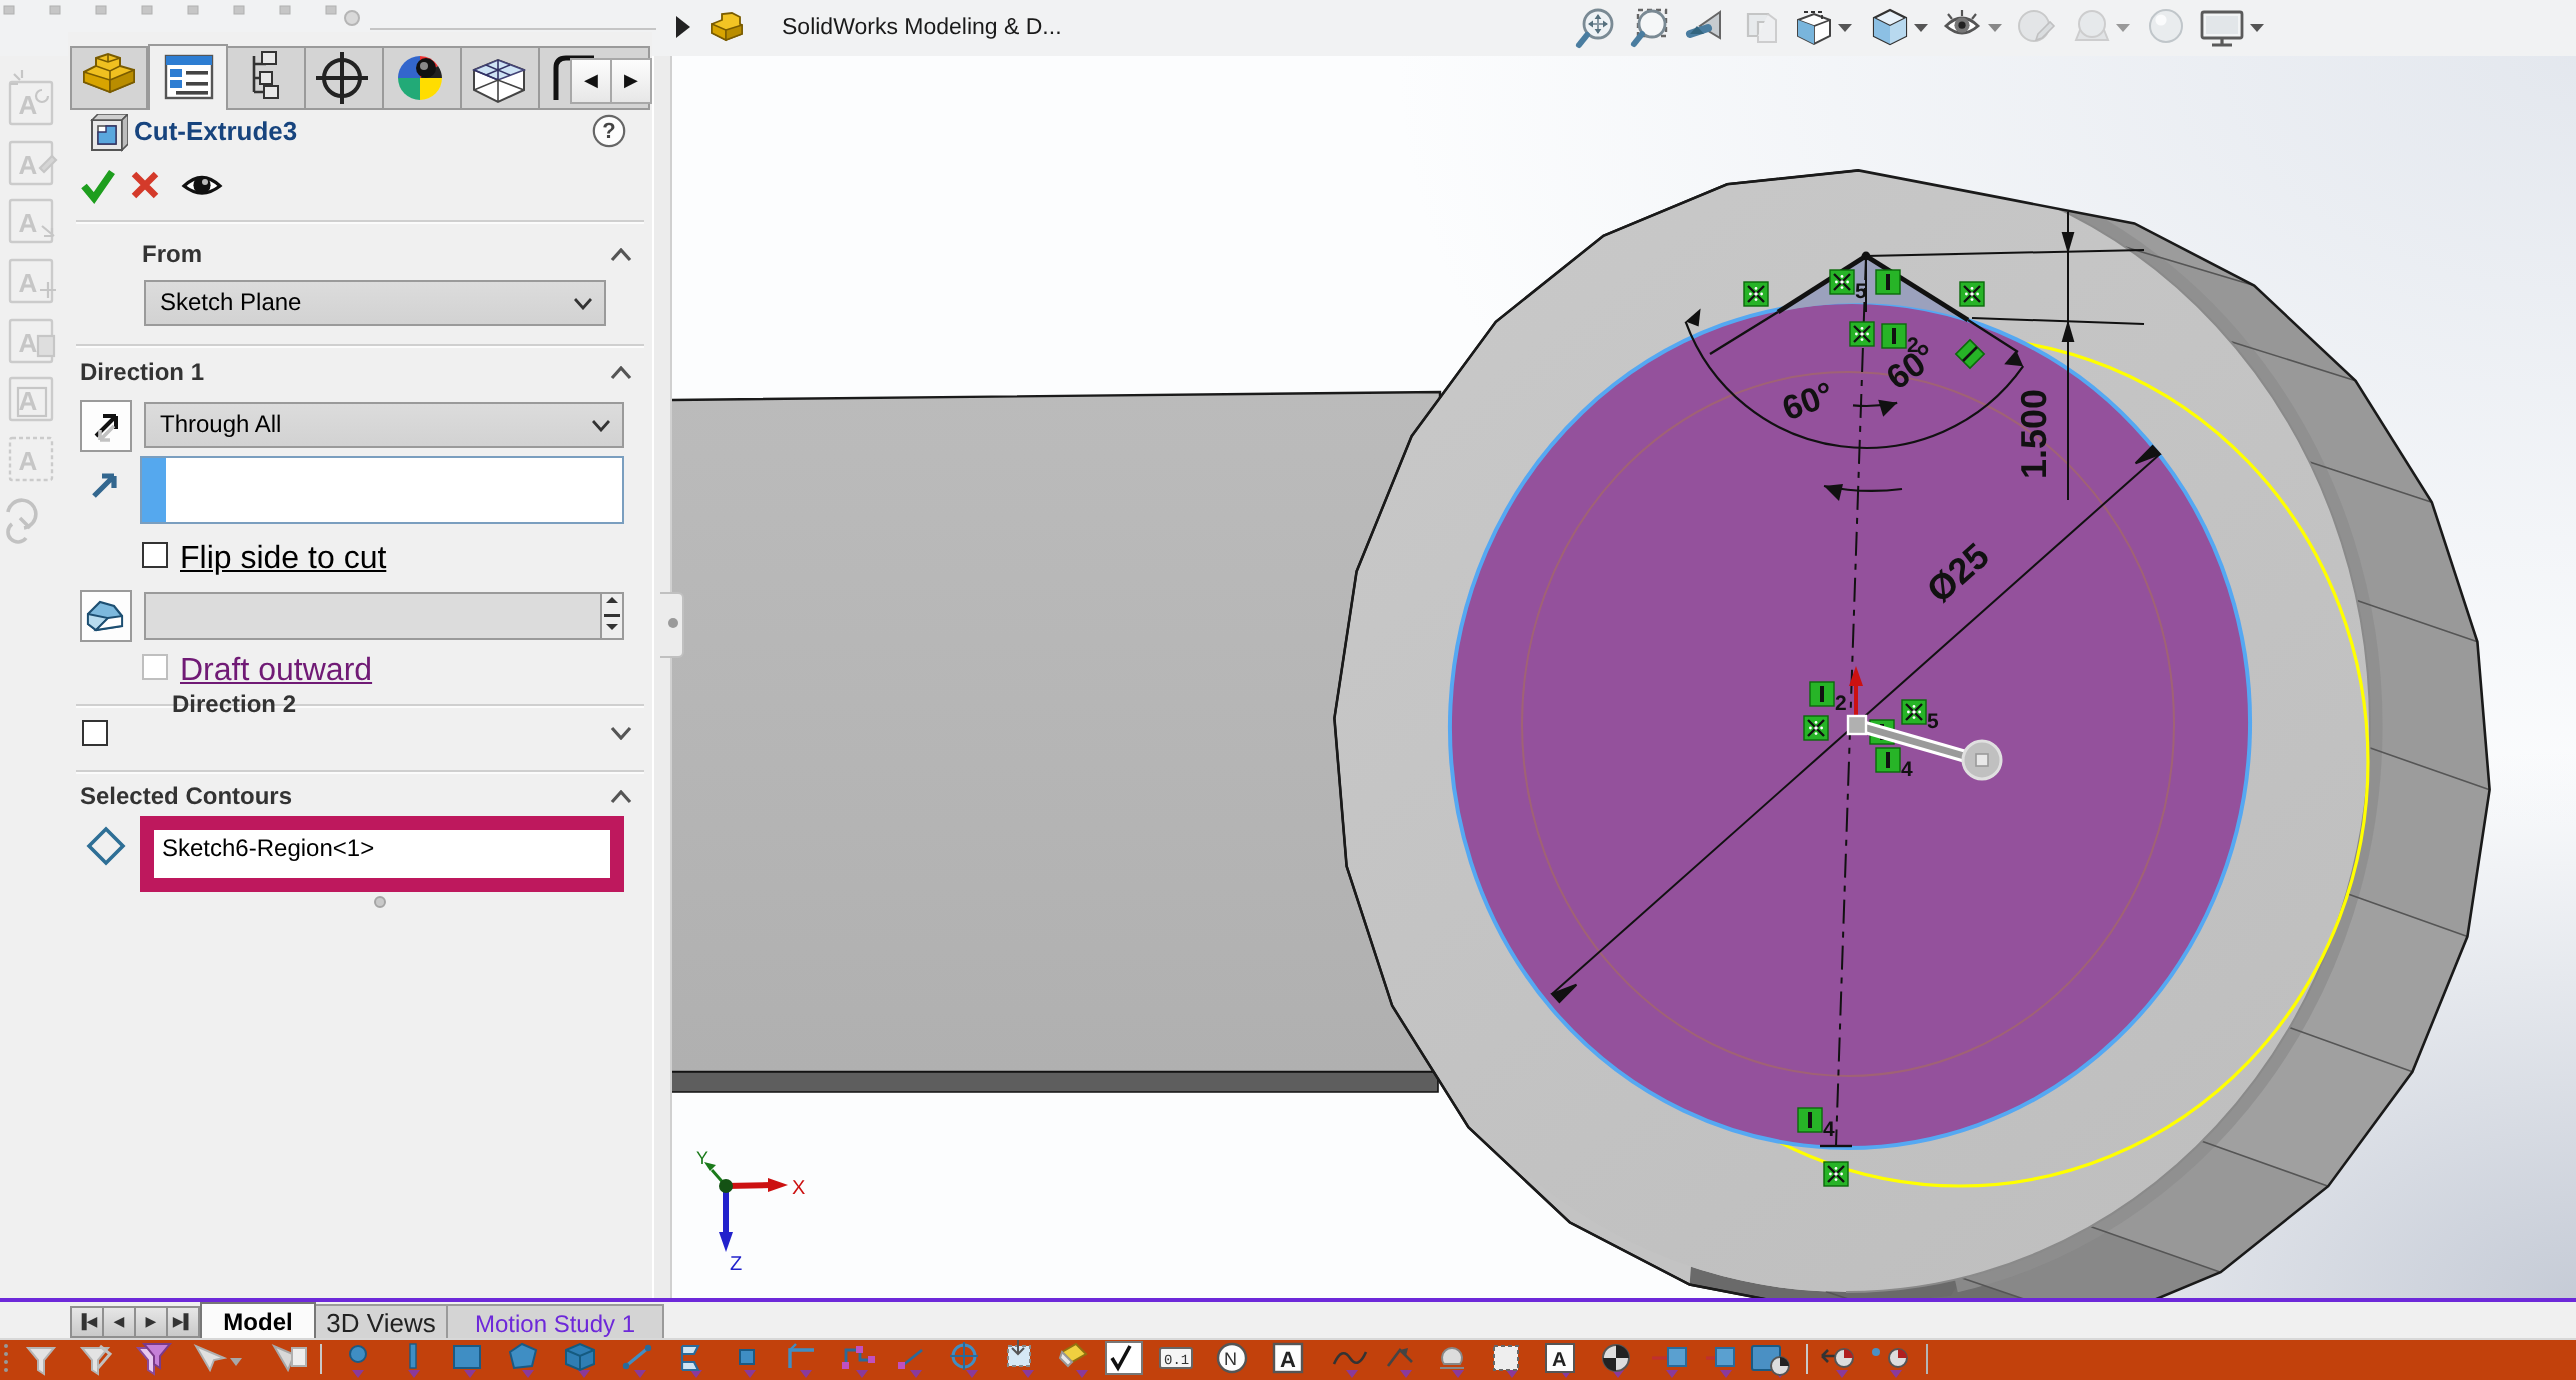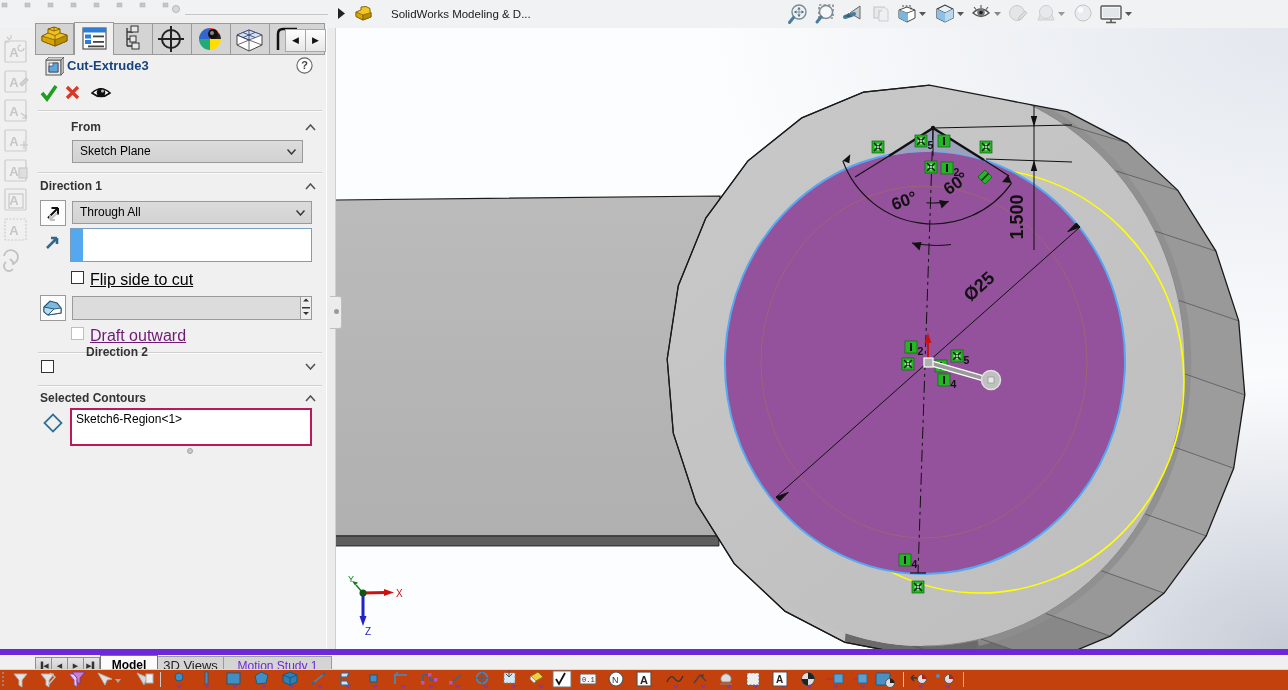--- a/index.html
+++ b/index.html
@@ -3,21 +3,21 @@
 <meta charset="utf-8">
 <style>
 html,body{margin:0;padding:0;width:1288px;height:690px;overflow:hidden;font-family:"Liberation Sans",sans-serif;background:#f0f0f0;}
 *{box-sizing:border-box;}
 .abs{position:absolute;}
 #topstrip{left:0;top:0;width:1288px;height:28px;background:#f1f2f3;}
 #leftstrip{left:0;top:28px;width:34px;height:621px;background:#f0f0f0;}
 #pmpanel{left:34px;top:16px;width:292px;height:633px;background:#f0f0f0;}
 #splitter{left:326px;top:28px;width:10px;height:621px;background:#ececec;border-left:1px solid #ffffff;border-right:1px solid #d0d0d0;}
 #viewport{left:336px;top:28px;width:952px;height:621px;}
-#tabbar{left:0;top:649px;width:1288px;height:20px;background:#f0f0f0;border-top:6px solid #6d28d9;}
+#tabbar{left:0;top:649px;width:1288px;height:20px;background:#f0f0f0;border-top:2px solid #6d28d9;}
 #botbar{left:0;top:669px;width:1288px;height:36px;background:#c2410c;border-top:1px solid #d8d8d8;}
 .sep{position:absolute;left:4px;width:284px;height:2px;border-top:1px solid #cfcfcf;border-bottom:1px solid #fbfbfb;}
 .hdr{position:absolute;left:6px;font-size:12px;font-weight:bold;color:#333;}
 .chev{position:absolute;width:11px;height:7px;}
 .drop{position:absolute;height:23px;background:linear-gradient(#dcdcdc,#d2d2d2);border:1px solid #9a9a9a;font-size:12px;color:#000;line-height:21px;padding-left:7px;}
 .dchev{position:absolute;right:6px;top:8px;width:9px;height:6px;}
 .cb{position:absolute;width:13px;height:13px;background:#fff;border:1px solid #333;}
 .lbl{position:absolute;font-size:16px;color:#000;text-decoration:underline;}
 </style>
 </head>
@@ -315,21 +315,21 @@
       </svg>
     <div class="sep" style="top:330px;"></div>
 
     <div class="hdr" style="top:336px;">Selected Contours</div>
     <svg class="chev" style="left:271px;top:340px;" viewBox="0 0 11 7">
         <path d="M1,6 L5.5,1 L10,6" fill="none" stroke="#555" stroke-width="1.6"></path>
       </svg>
     <svg class="abs" style="left:9px;top:358px;" width="20" height="20" viewBox="0 0 20 20">
         <rect x="4" y="4" width="12" height="12" fill="none" stroke="#2e6f96" stroke-width="1.8" transform="rotate(45 10 10)"></rect>
       </svg>
-    <div class="abs" style="left:36px;top:353px;width:242px;height:38px;background:#fff;border:2px solid #be185d;">
+    <div class="abs" style="left:36px;top:353px;width:242px;height:38px;background:#fff;border:7px solid #be185d;">
       <div style="font-size:12px;color:#000;padding:2px 0 0 4px;">Sketch6-Region&lt;1&gt;</div>
     </div>
     <div class="abs" style="left:153px;top:393px;width:6px;height:6px;border-radius:3px;background:#c9c9c9;border:1px solid #a5a5a5;"></div>
   </div>
 </div>
 <div class="abs" id="splitter"></div>
 <div class="abs" id="viewport">
 <svg width="952" height="621" viewBox="0 0 952 621">
   <defs>
     <radialGradient id="bgtr" cx="100%" cy="0%" r="62%">

